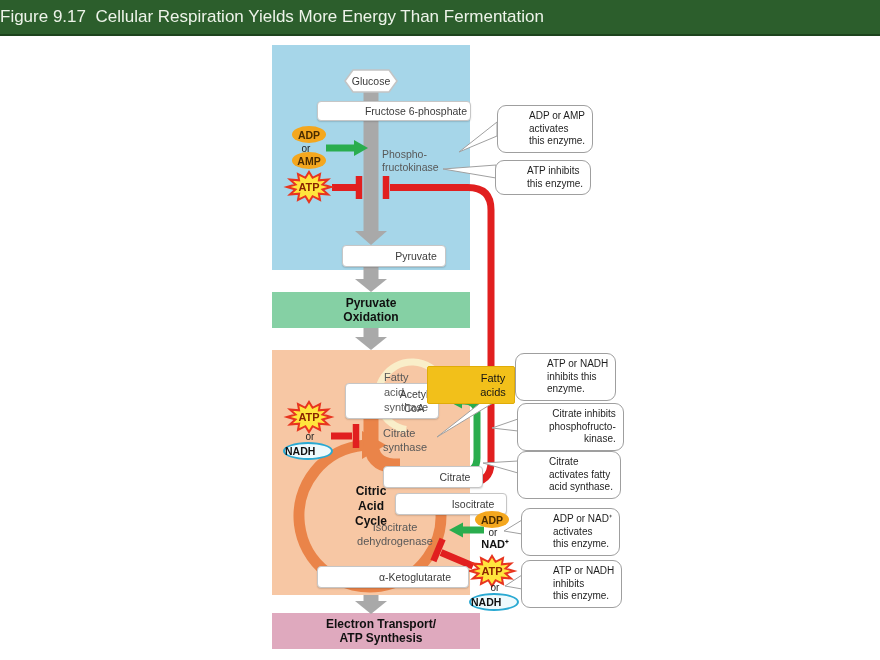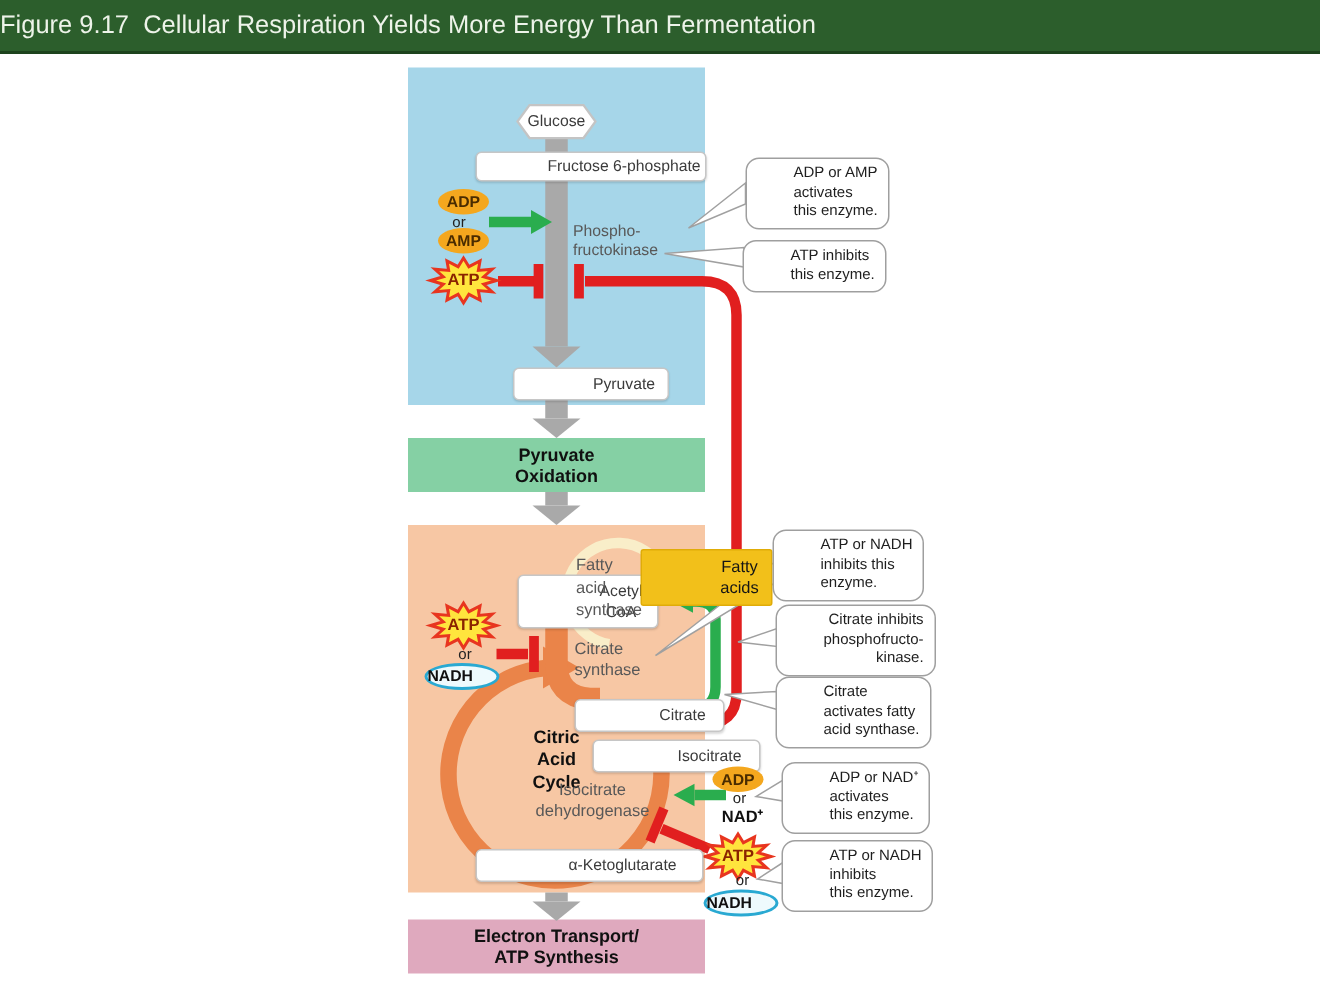--- a/index.html
+++ b/index.html
@@ -8,21 +8,21 @@
   .hdr{position:absolute;left:0;top:0;width:880px;height:36px;background:#2c5e2c;
        border-bottom:2px solid #1d431d;box-sizing:border-box;z-index:5;
        color:#edf3e9;font-size:17px;line-height:33px;}
   .hdr span{white-space:pre;}
   .panel{position:absolute;z-index:1;}
   .p-blue{left:272px;top:45px;width:198px;height:225px;background:#a6d6e9;}
   .p-green{left:272px;top:292px;width:198px;height:36px;background:#85d0a4;
            display:flex;flex-direction:column;align-items:center;justify-content:center;}
   .p-orange{left:272px;top:350px;width:198px;height:245px;background:#f7c7a4;}
   .p-pink{left:272px;top:613px;width:198px;height:36px;background:#dfa9be;
-          display:flex;flex-direction:column;align-items:center;justify-content:center;}
+          display:flex;flex-direction:column;align-items:center;justify-content:center;padding-left:10px;}
   .overlay{position:absolute;left:0;top:0;z-index:2;pointer-events:none;}
   .lbl{position:absolute;z-index:3;}
   .wbox{background:#fff;border:1px solid #c6c6c6;border-radius:4px;color:#3b3b3b;
         font-size:10.5px;display:flex;flex-direction:column;align-items:center;
         justify-content:center;text-align:center;line-height:14px;
         box-shadow:0 1px 1.5px rgba(0,0,0,.15);padding-left:44px;}
   .gold{background:#f2c01a;border:1px solid #e0ac08;color:#151515;box-shadow:none;border-radius:2px;}
   .enz{color:#585858;font-size:10.5px;line-height:12.5px;}
   .sec-title{font-weight:bold;color:#101010;font-size:12.5px;text-align:center;line-height:14px;}
   .band-line{font-weight:bold;color:#101010;font-size:12px;line-height:14px;text-align:center;}

